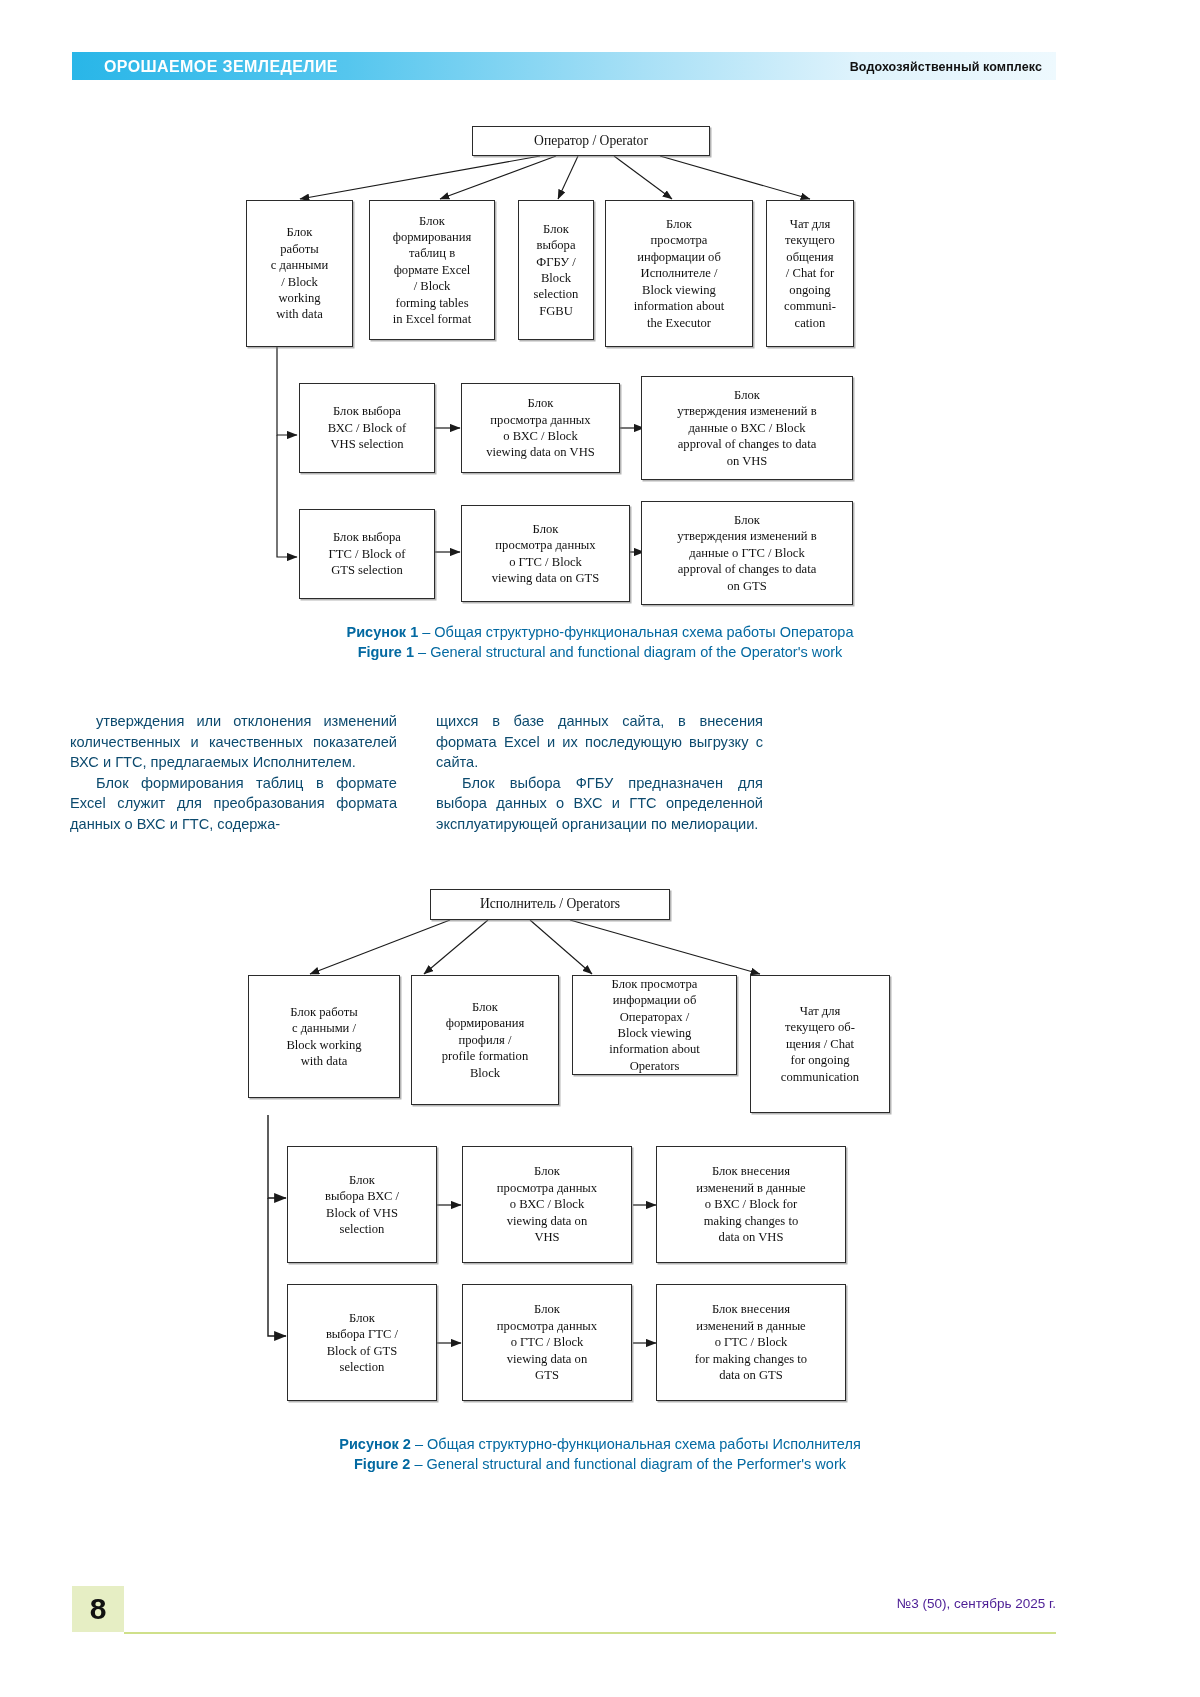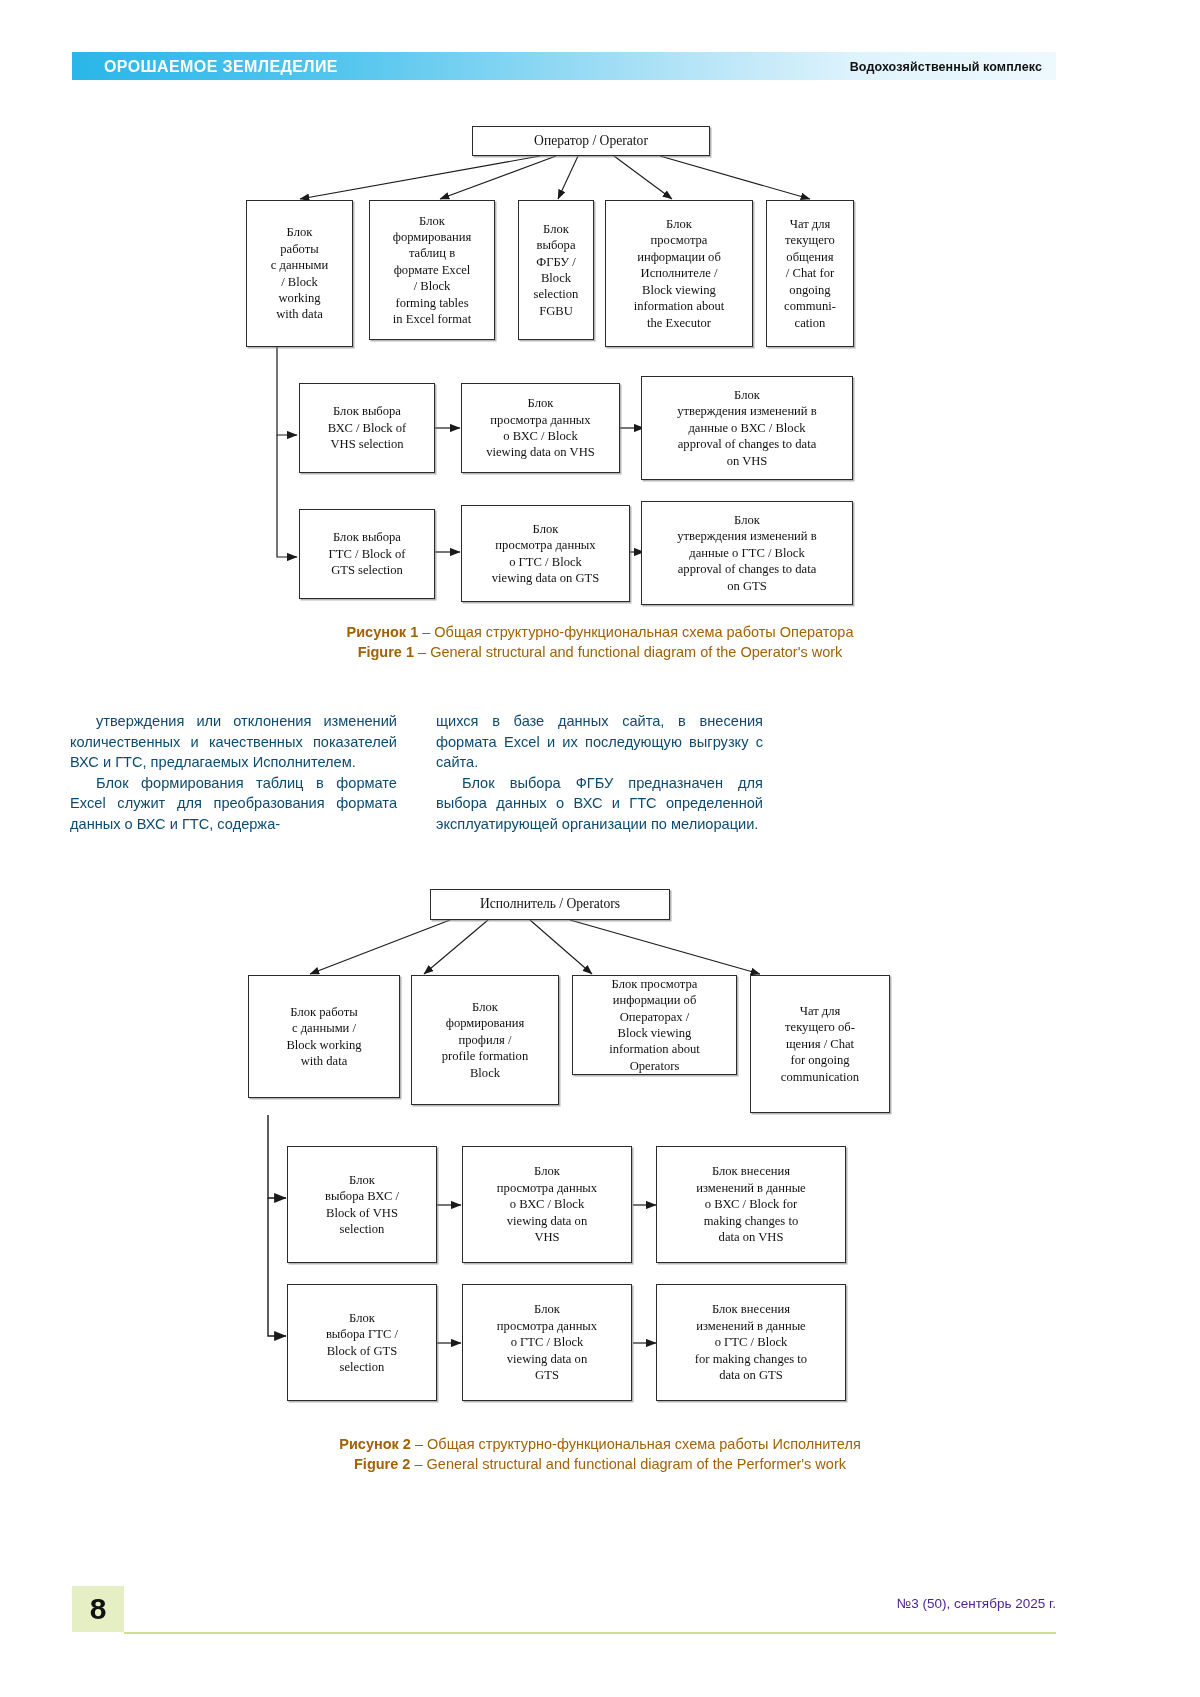--- a/index.html
+++ b/index.html
@@ -18,21 +18,21 @@
   .node{position:absolute;border:1px solid #2b2b2b;background:#fff;box-sizing:border-box;
     font-family:"Liberation Serif",serif;font-size:12.6px;line-height:16.4px;color:#111;
     display:flex;align-items:center;justify-content:center;text-align:center;padding:3px 12px;
     box-shadow:1.5px 1.5px 0 rgba(120,120,120,.55);}
   .node span{display:block;width:100%;white-space:pre-line;}
   .node.root{font-size:13.6px;box-shadow:1.5px 1.5px 0 rgba(130,130,130,.6);}
 
   svg.edges{position:absolute;left:0;top:0;overflow:visible;}
 
   
-  .caption{position:absolute;width:1060px;left:70px;text-align:center;font-size:14.5px;line-height:20px;color:#a16207;}
+  .caption{position:absolute;width:1060px;left:70px;text-align:center;font-size:14.5px;line-height:20px;color:#0369a1;}
   .caption b{font-weight:bold;}
 
   
   .col{position:absolute;width:327px;font-size:14.6px;line-height:20.6px;text-align:justify;color:#0c4a6e;}
   .col p{margin:0;text-indent:26px;}
   .col p.noind{text-indent:26px;}
 
   
   .pagebox{position:absolute;left:72px;top:1586px;width:52px;height:46px;background:#e6eec4;}
   .pagenum{position:absolute;left:72px;top:1586px;width:52px;height:46px;display:flex;align-items:center;justify-content:center;

